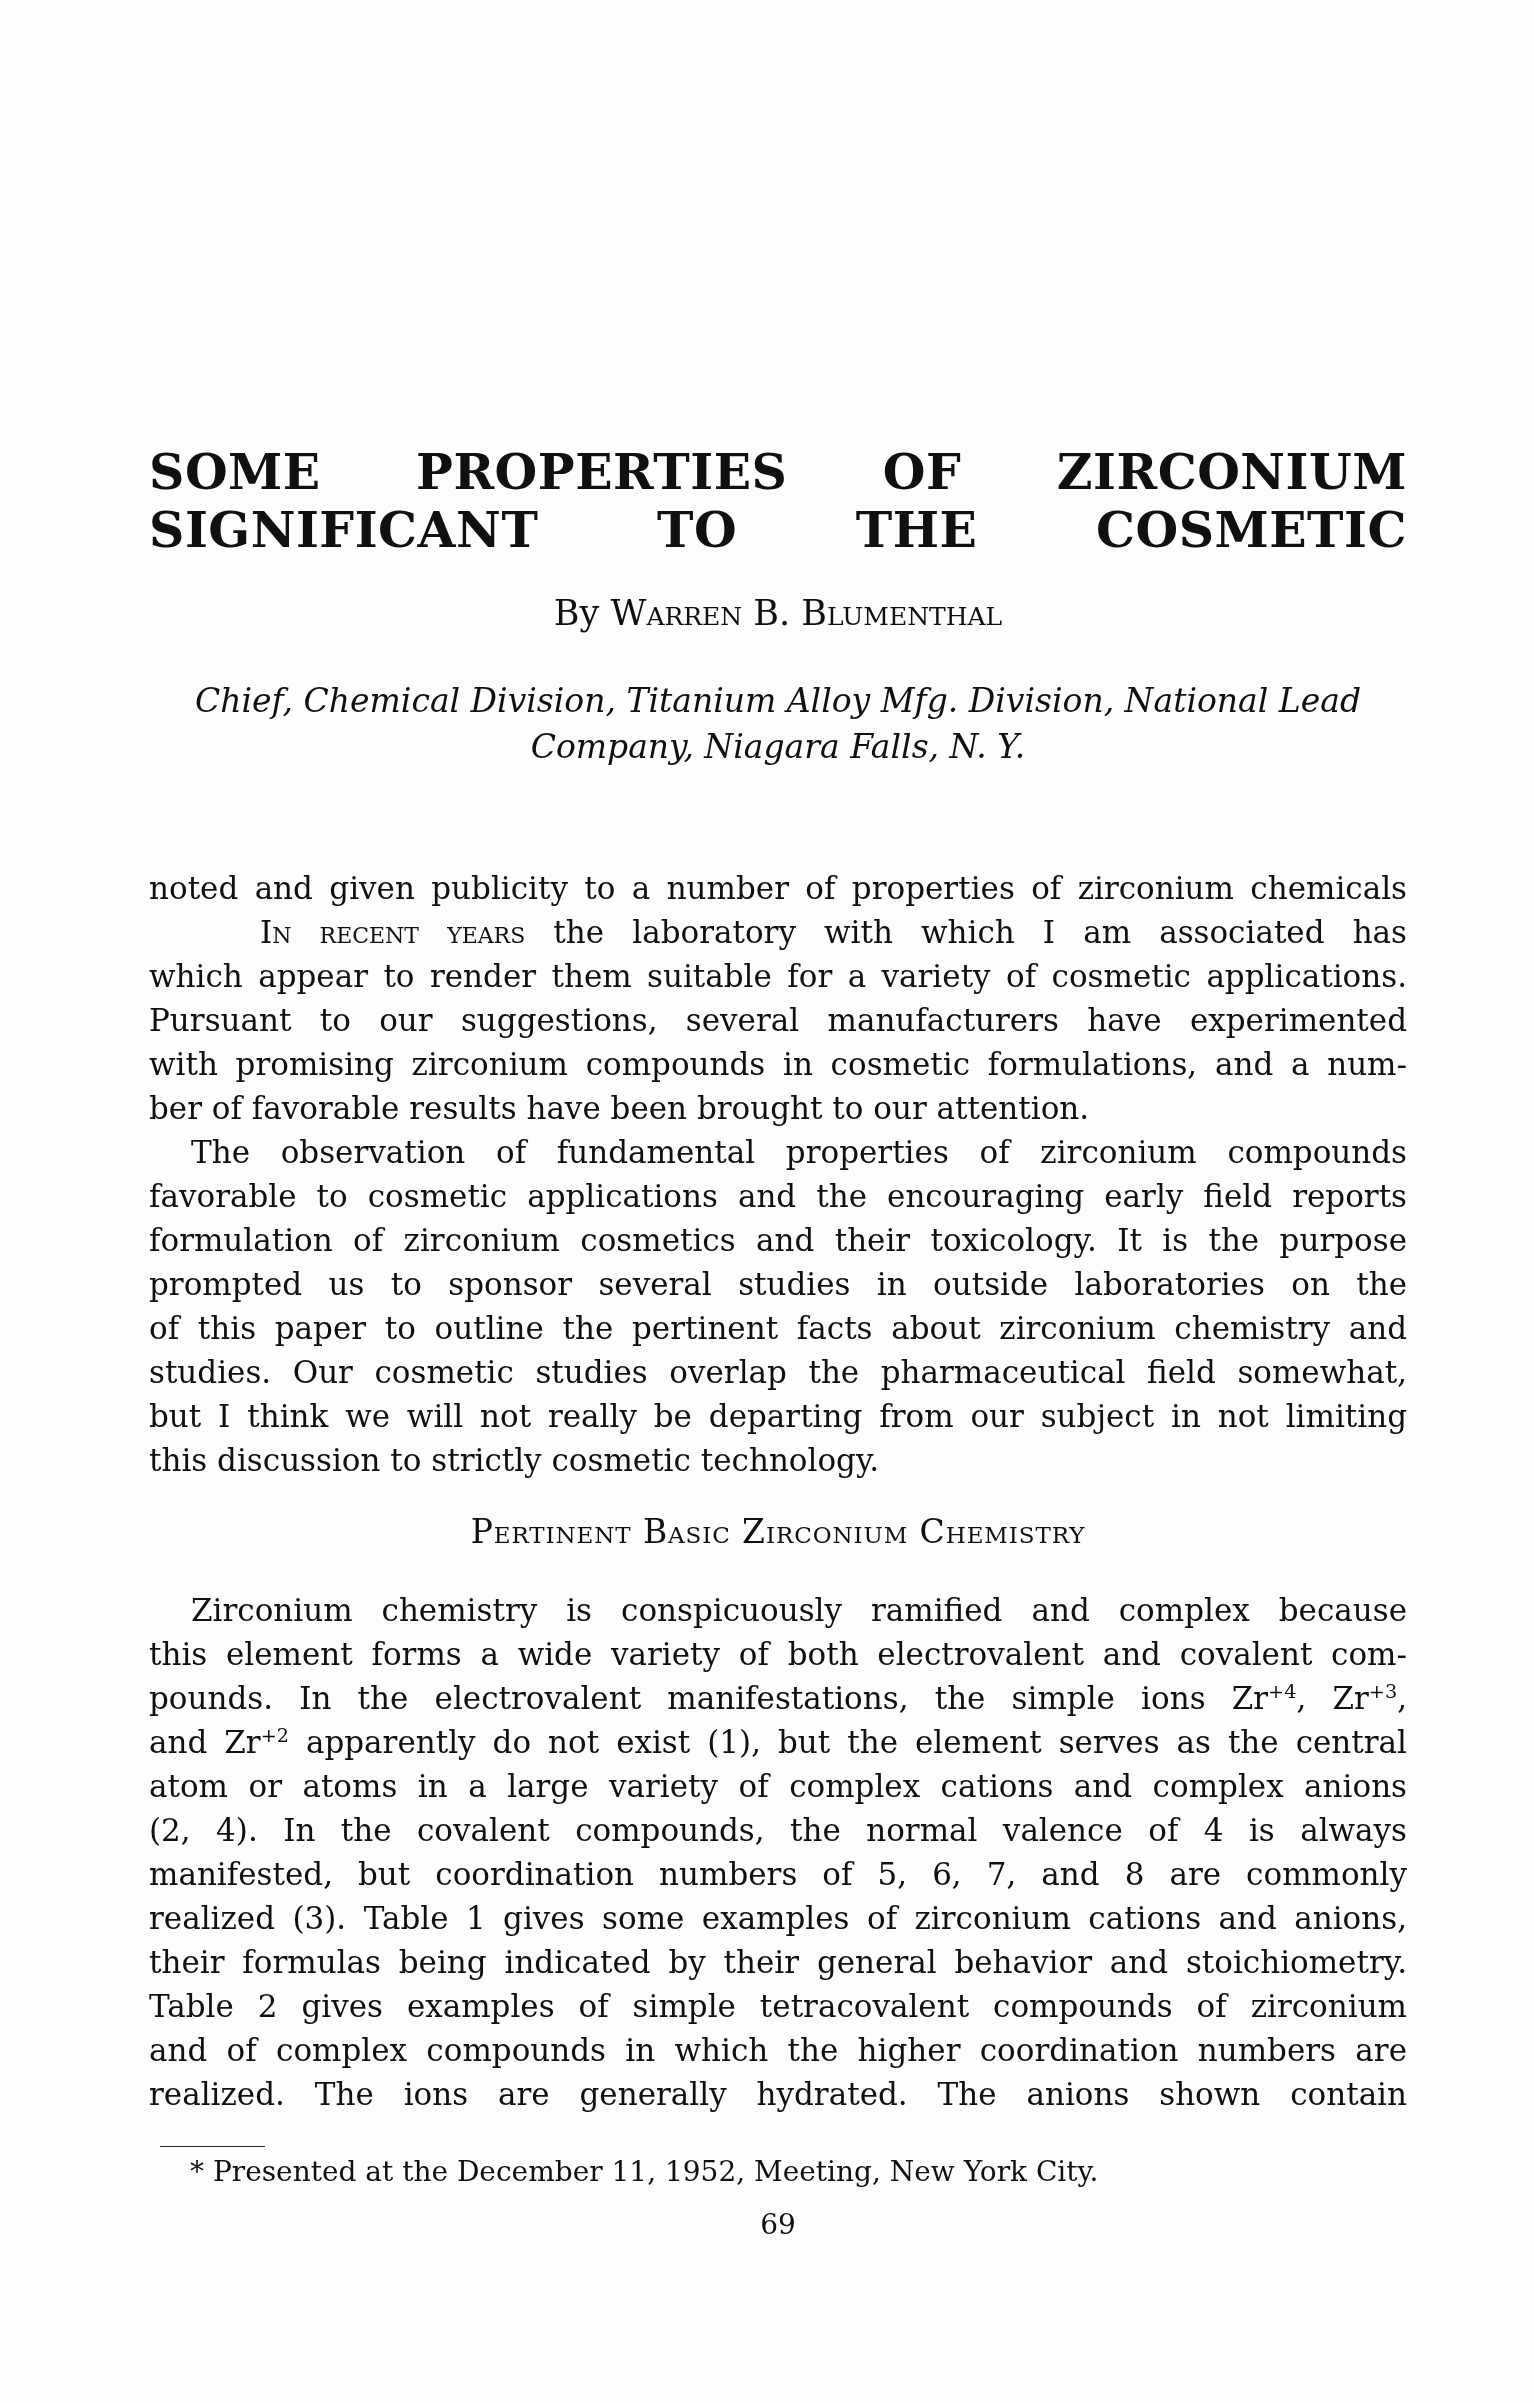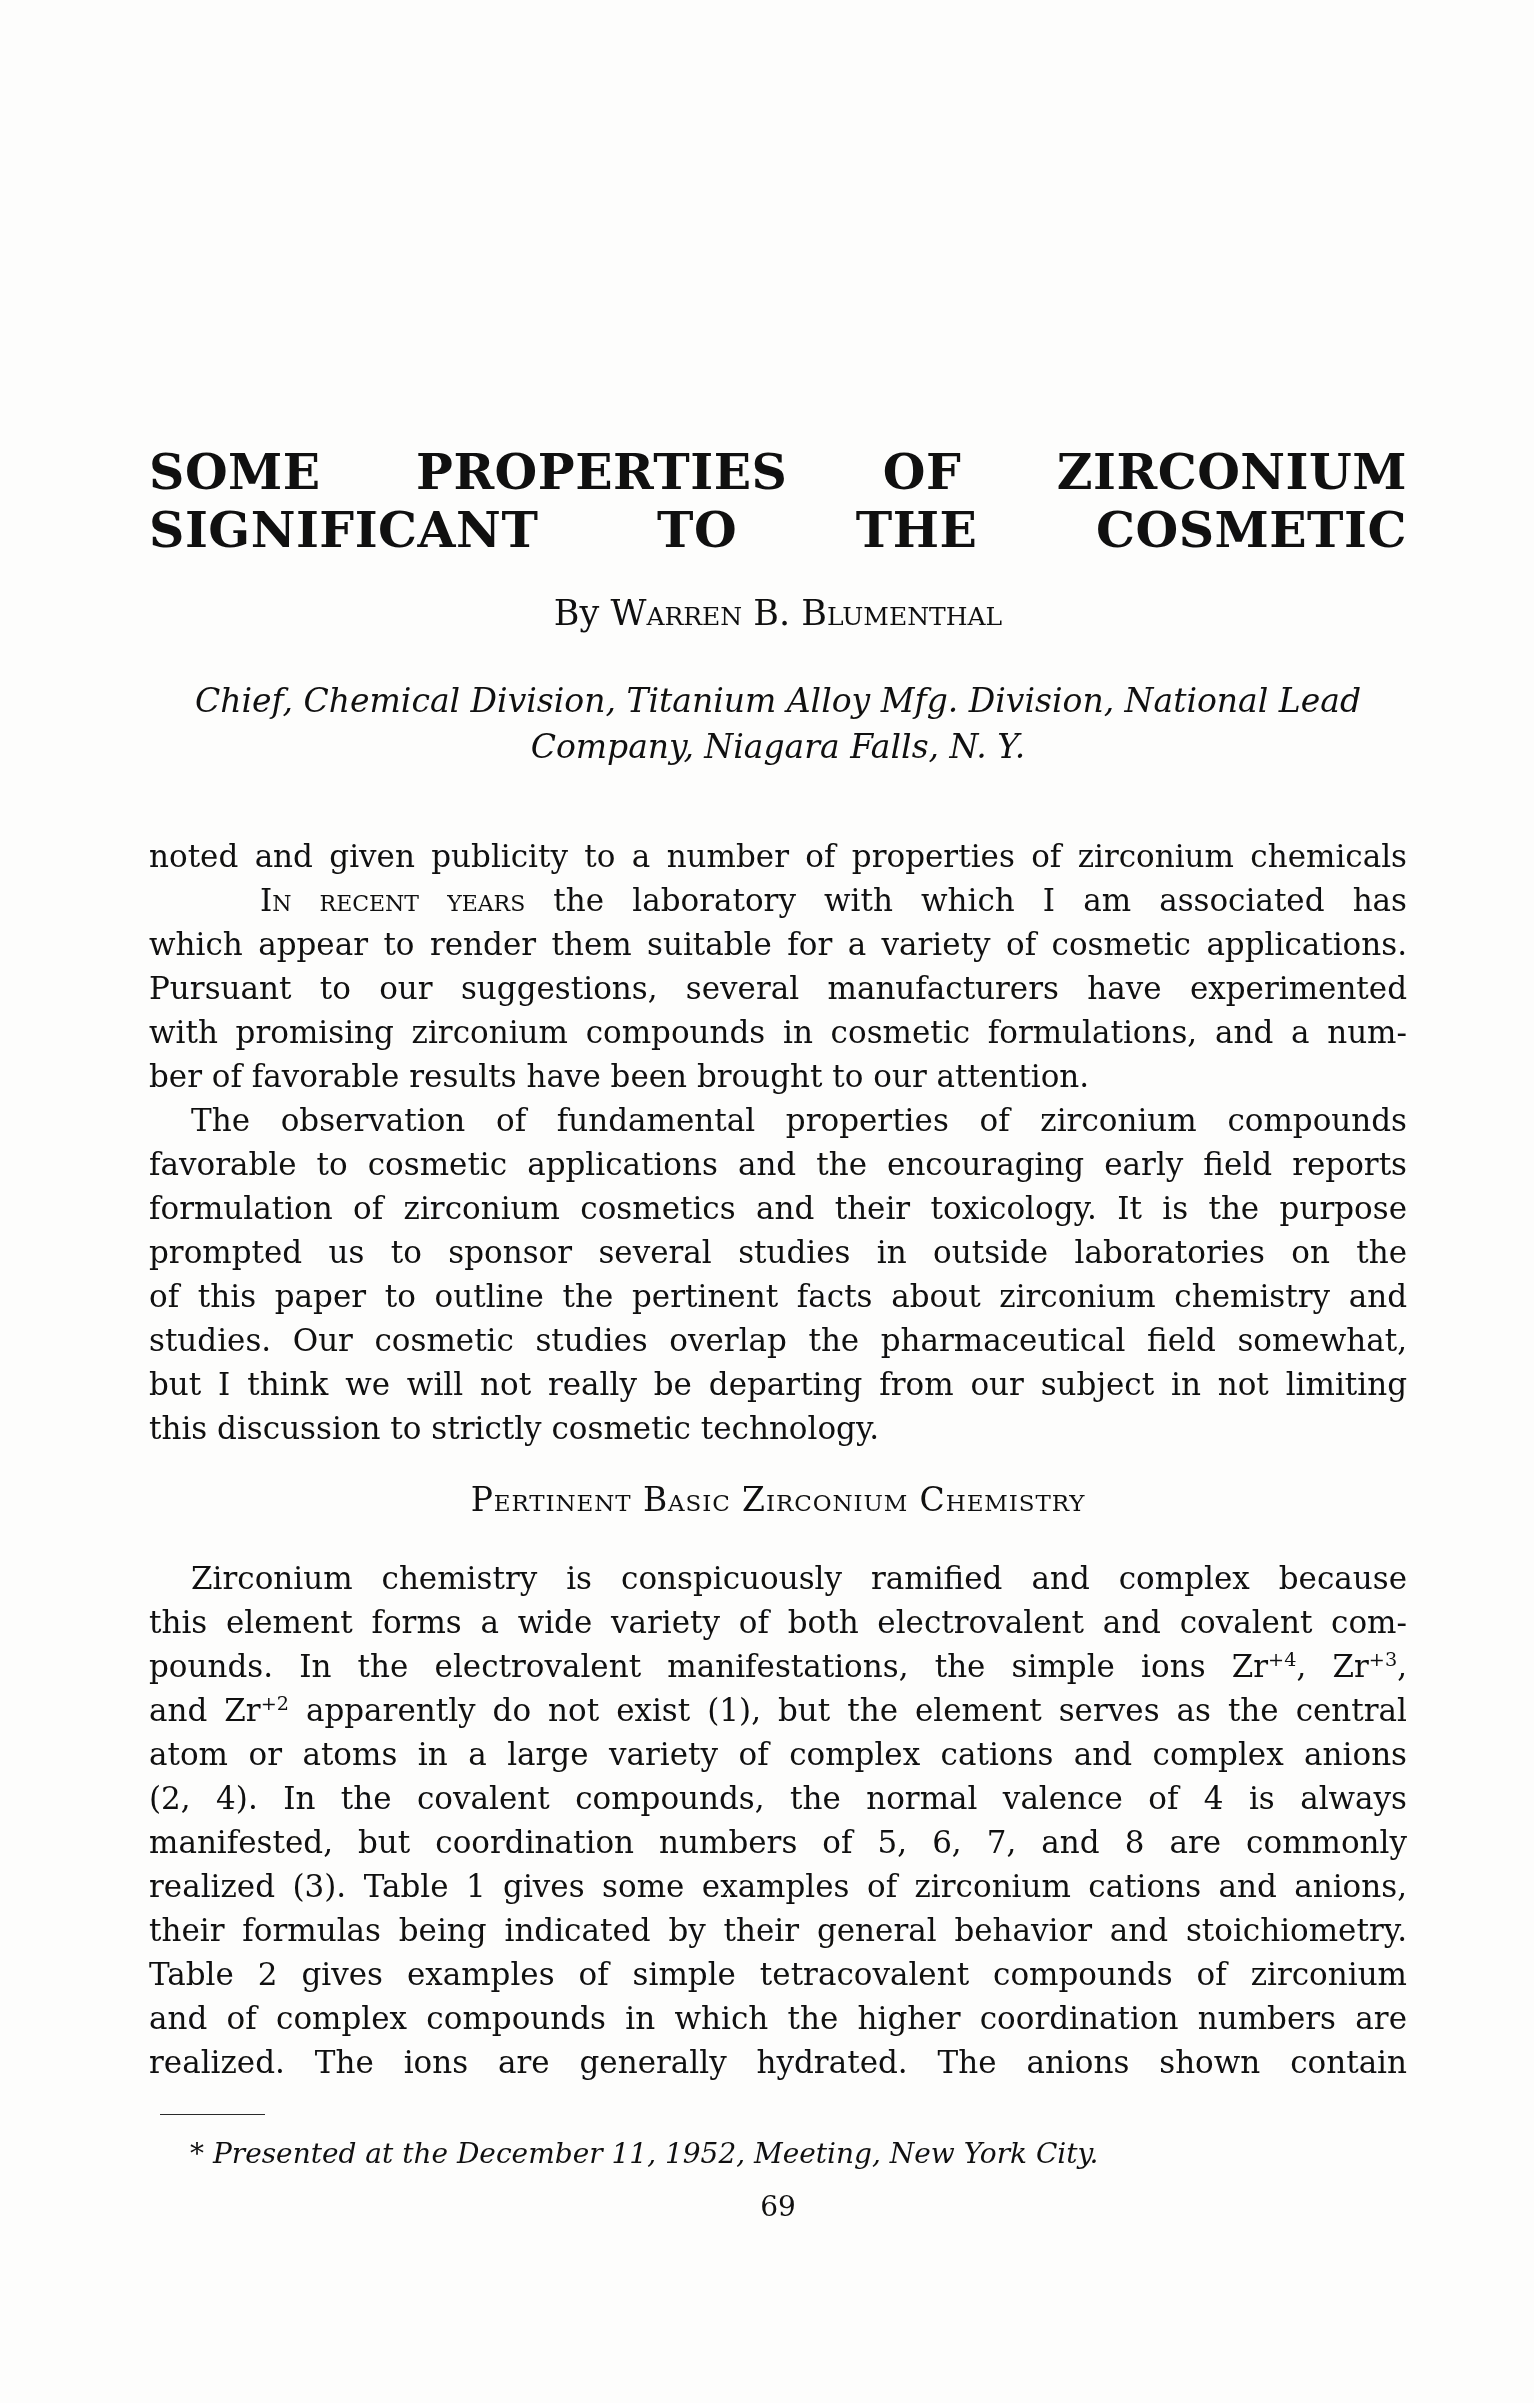--- a/index.html
+++ b/index.html
@@ -36,21 +36,21 @@
     font-size: 35px;
     line-height: 41px;
     margin-bottom: 44px;
   }
   .sc { font-variant: small-caps; }
   .affiliation {
     text-align: center;
     font-style: italic;
     font-size: 33px;
     line-height: 46px;
-    margin-bottom: 64px;
+    margin-bottom: 96px;
   }
   .para { margin: 0; }
   .line {
     font-size: 31px;
     line-height: 44px;
     height: 44px;
     overflow: hidden;
   }
   .line.j {
     text-align: justify;
@@ -73,22 +73,21 @@
   .footnote-rule {
     margin: 30px 0 0 11.3px;
     width: 105px;
     height: 0;
     border-top: 1.9px solid #2a2a2a;
   }
   .footnote {
     font-size: 28px;
     line-height: 41px;
     text-indent: 41px;
-    margin-top: 18px;
-    font-style: italic;
+    margin-top: 4px;
   }
   .page-number {
     text-align: center;
     font-size: 28px;
     line-height: 40px;
     margin-top: 13px;
   }
 </style>
 </head>
 <body>

